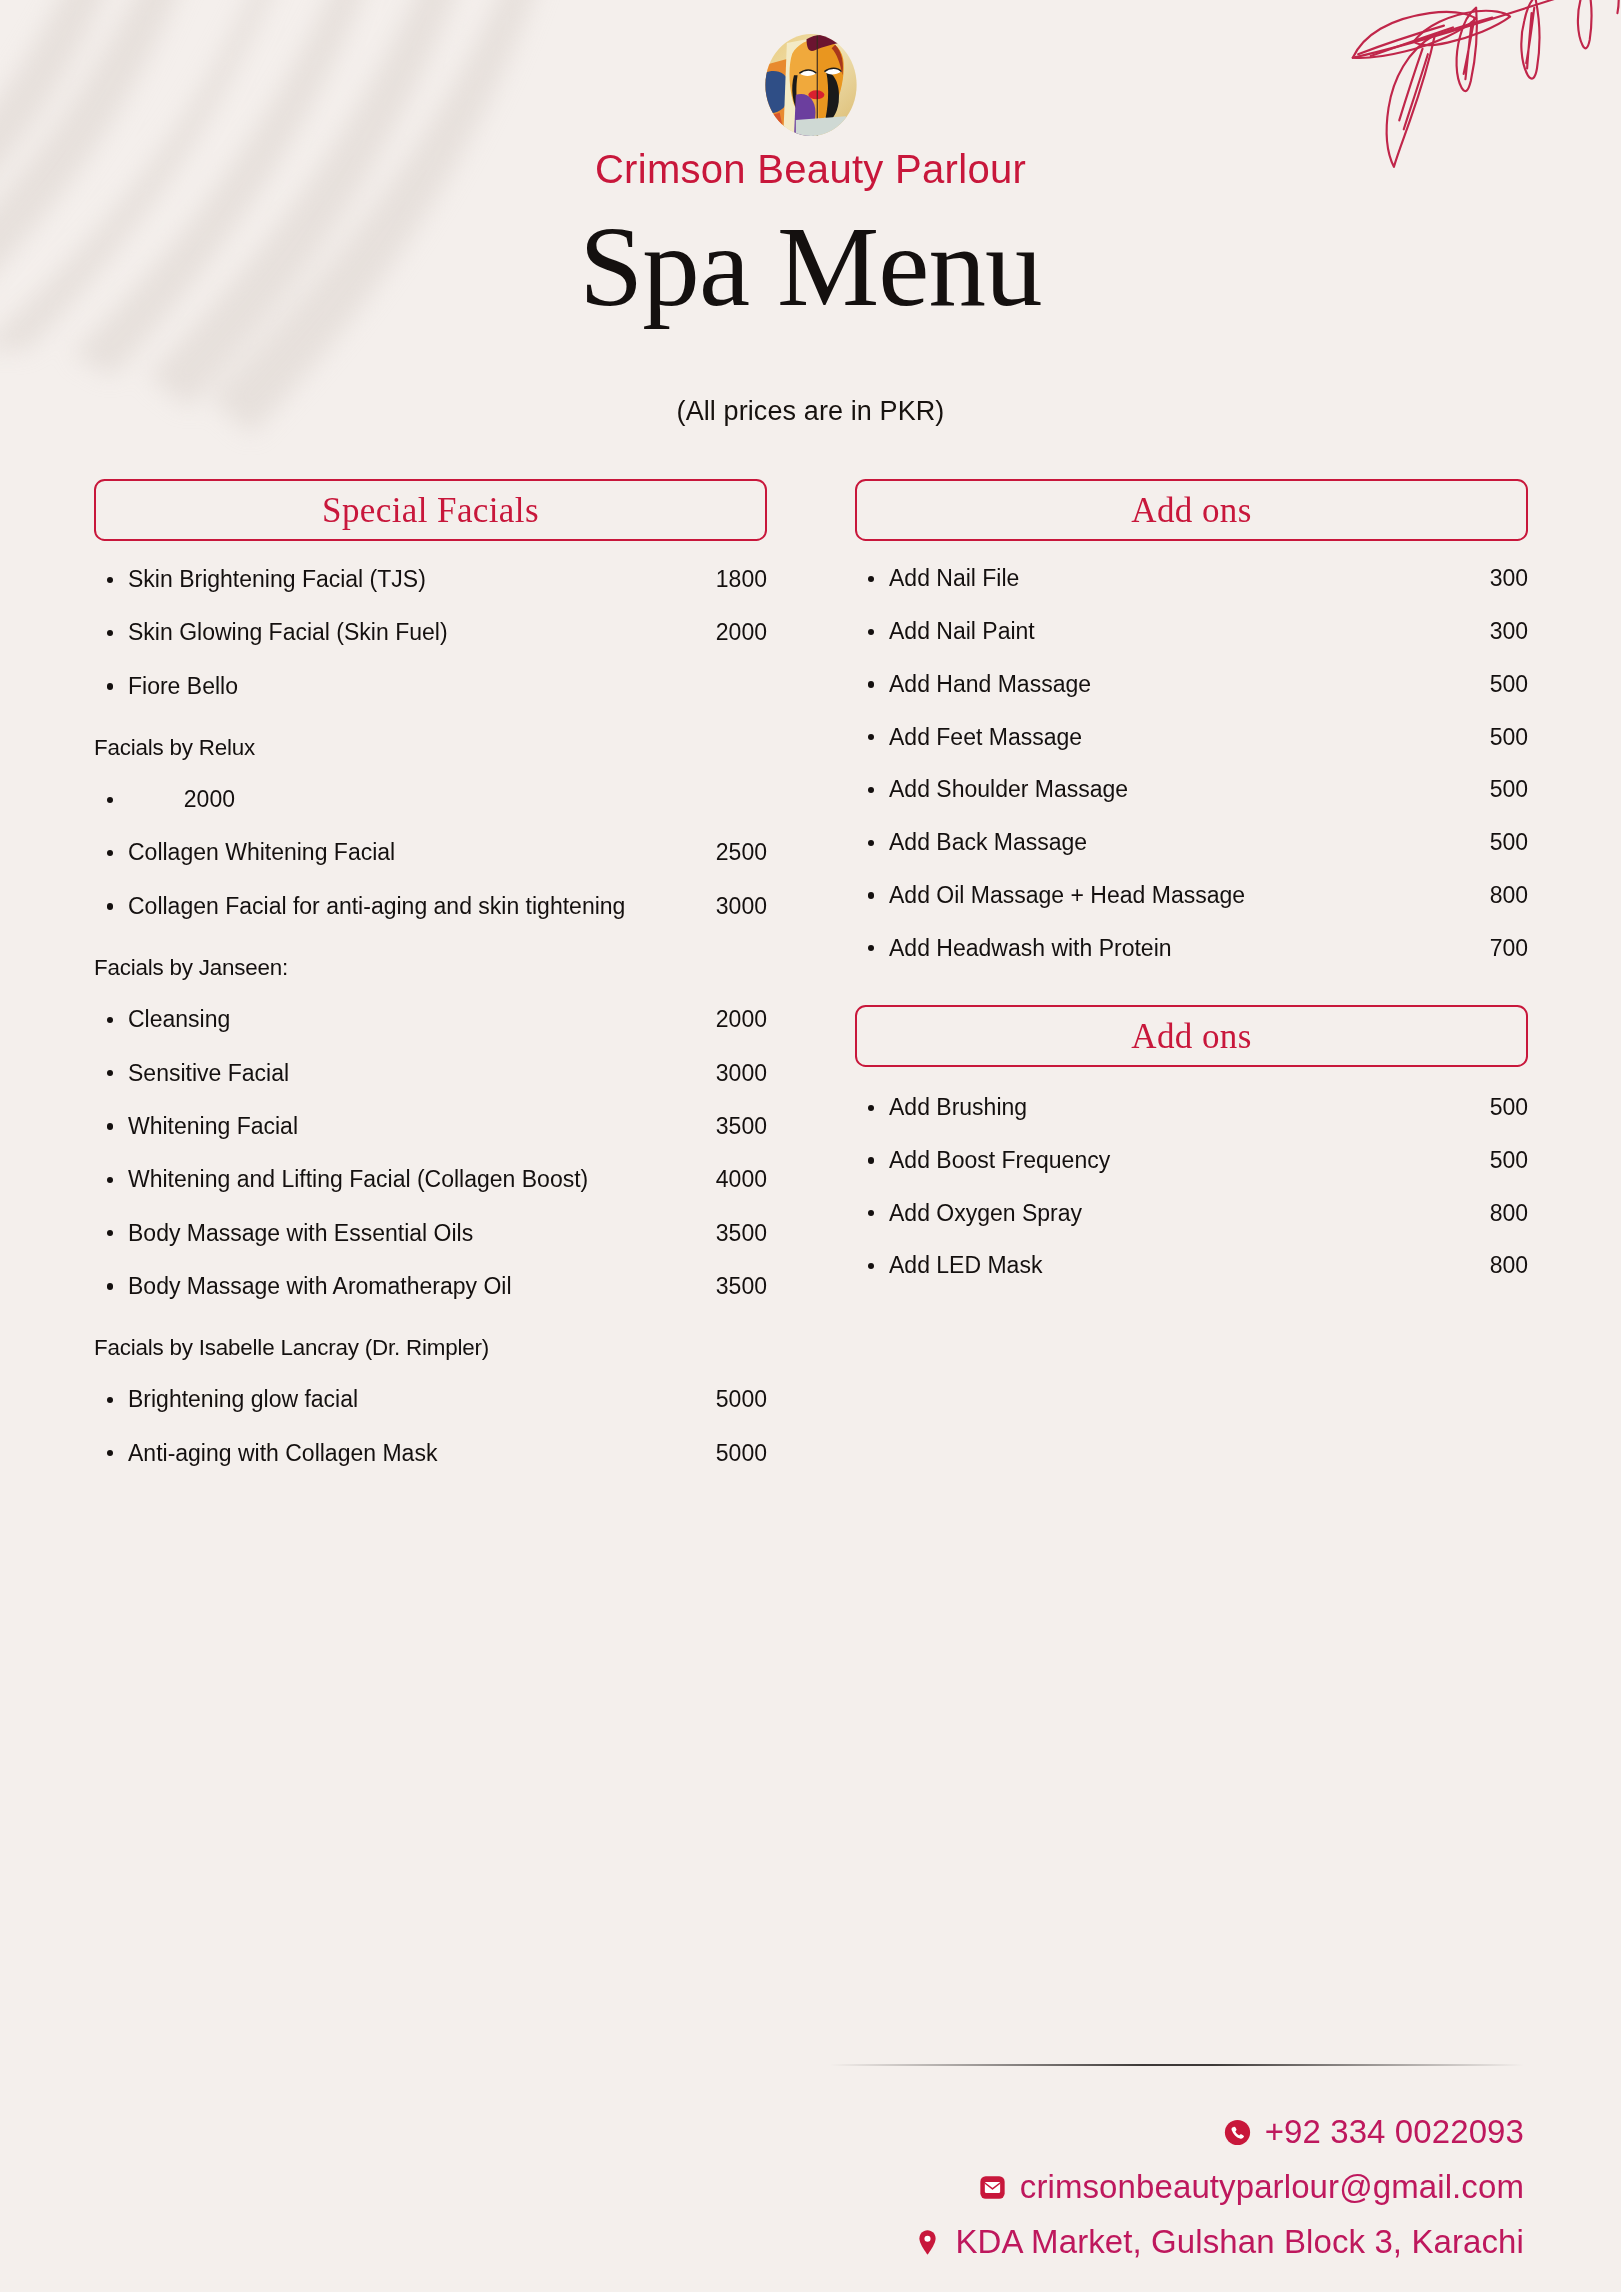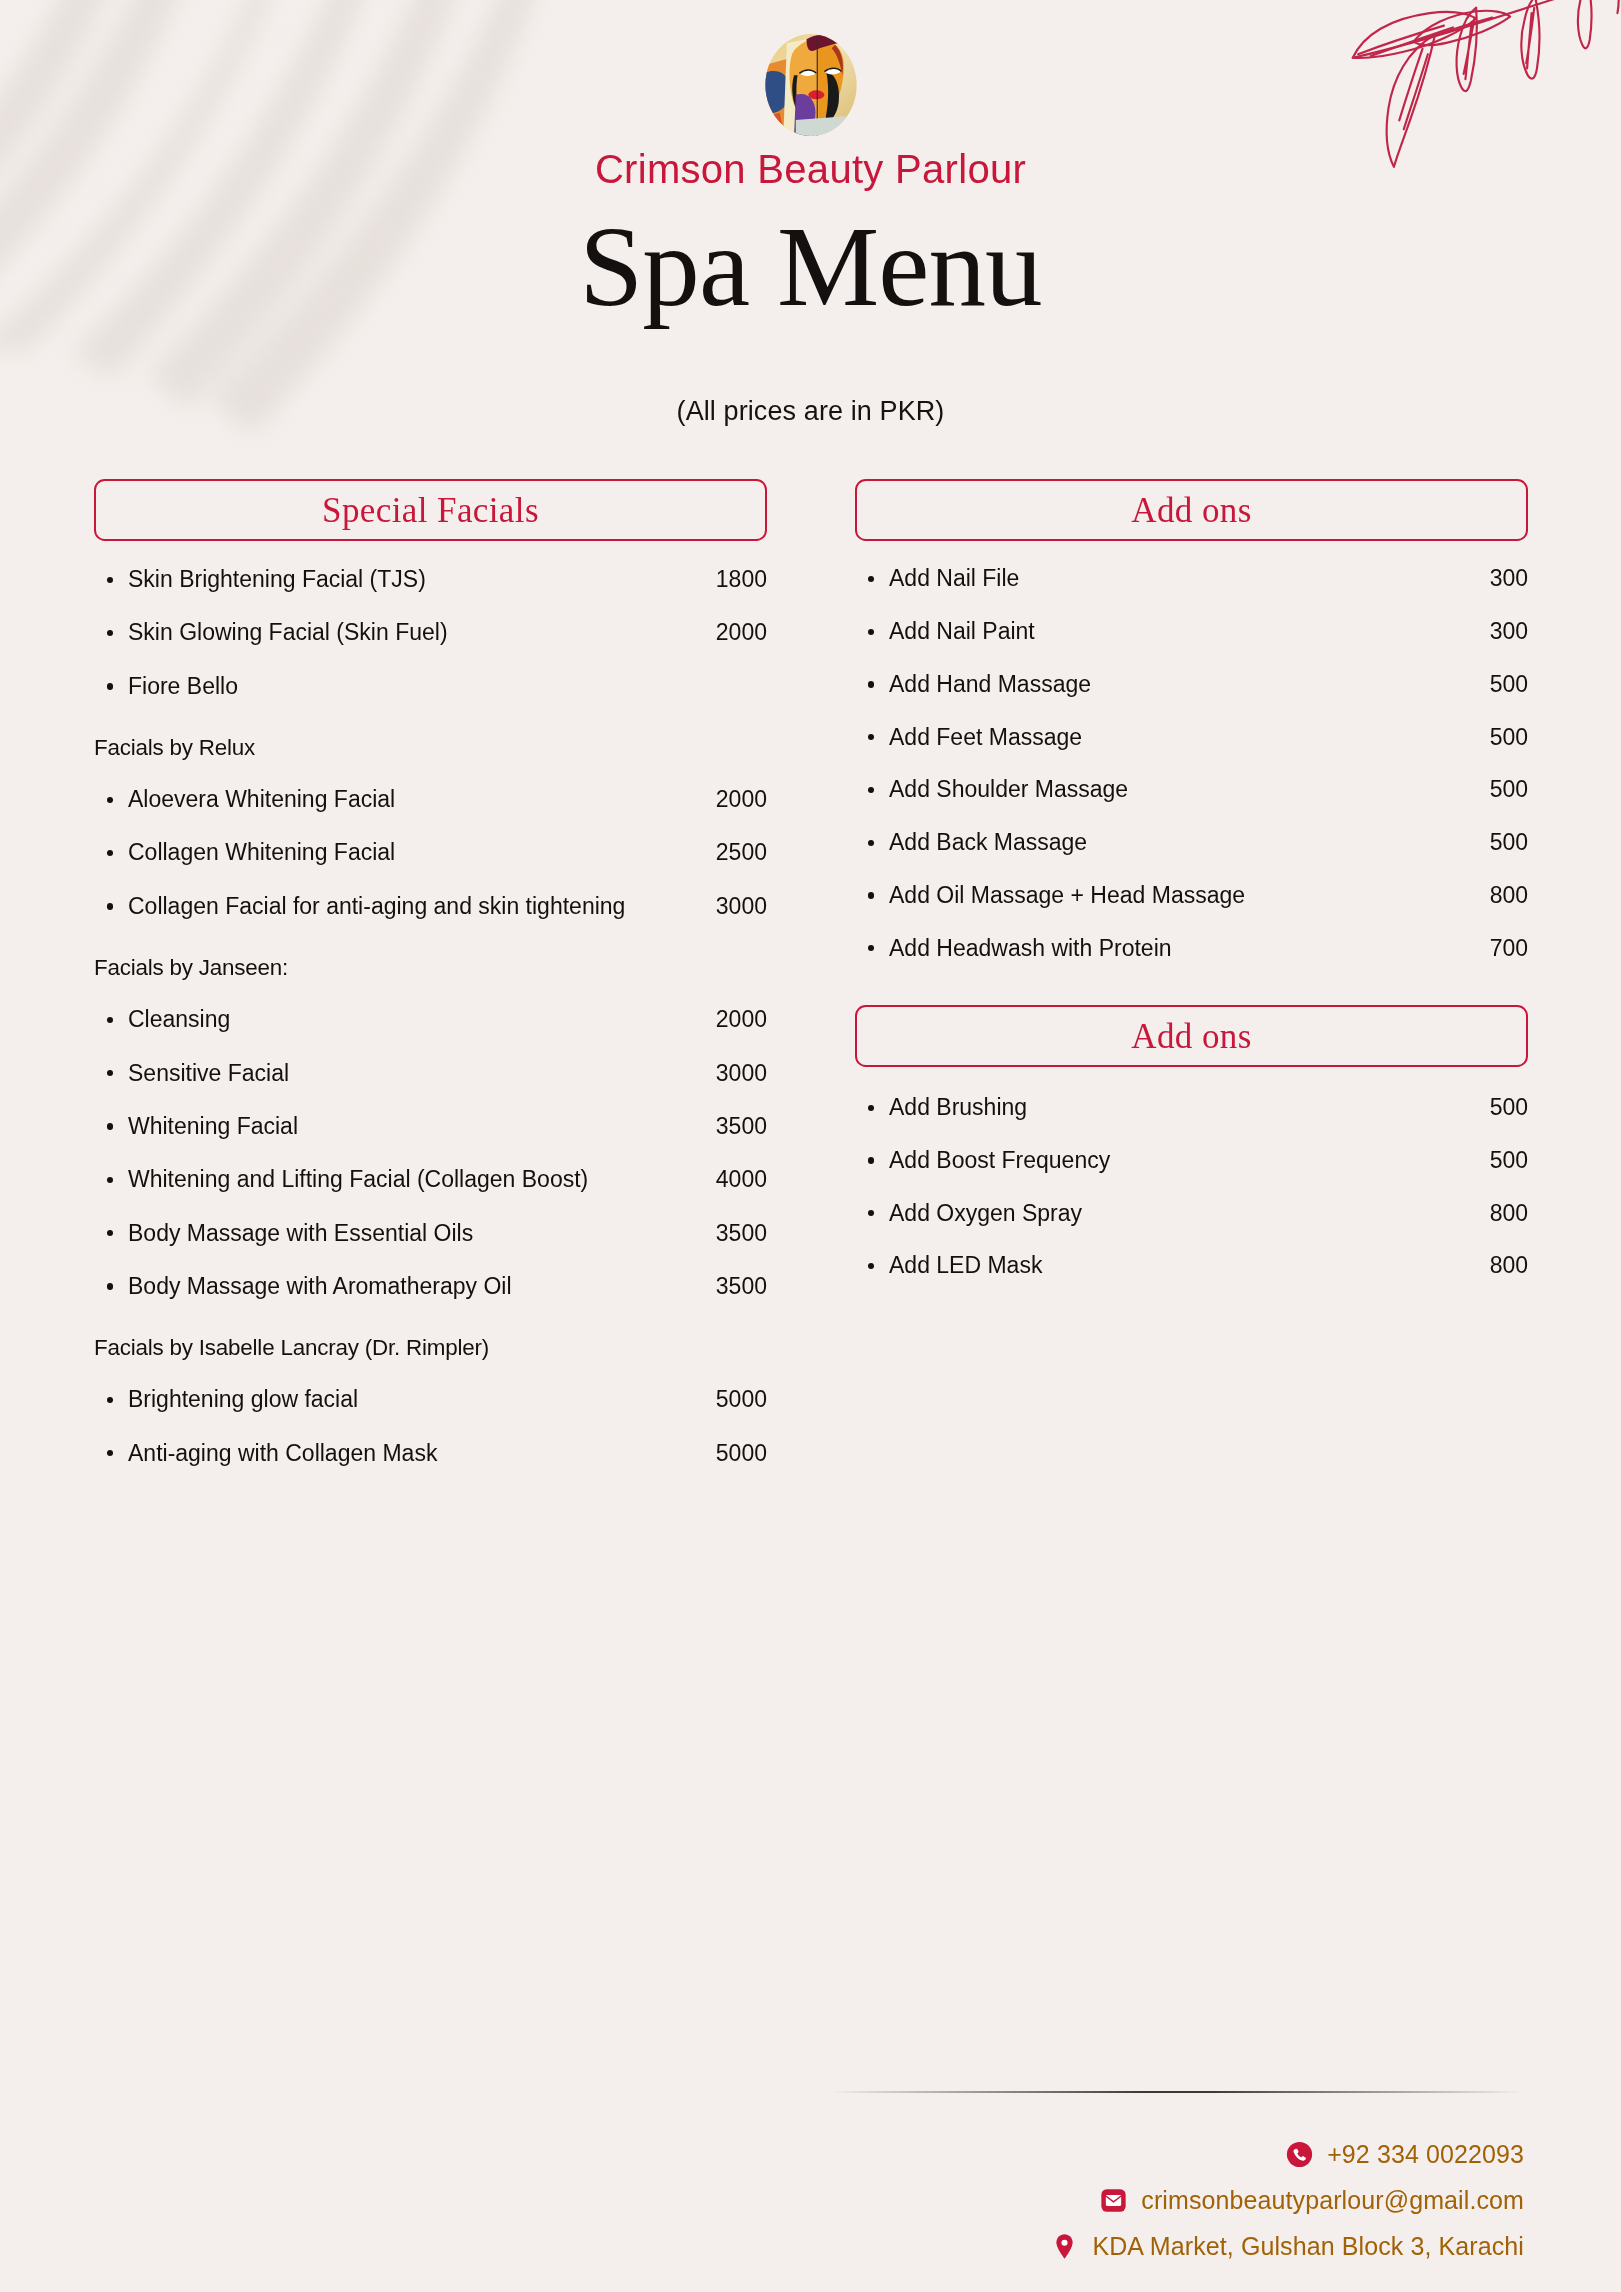--- a/index.html
+++ b/index.html
@@ -169,22 +169,22 @@
       rgba(20,16,15,.82) 45%,
       rgba(20,16,15,.82) 55%,
       rgba(20,16,15,0) 100%);
   }
   .contact-row {
     display: flex;
     align-items: center;
     justify-content: flex-end;
     gap: 14px;
     margin-bottom: 17px;
-    font-size: 25px;
-    color: #a16207;
+    font-size: 33px;
+    color: #be185d;
     letter-spacing: 0.1px;
   }
   .contact-row:last-child { margin-bottom: 0; }
   .contact-icon {
     flex: 0 0 auto;
     width: 27px;
     height: 27px;
     display: inline-flex;
     align-items: center;
     justify-content: center;
@@ -297,21 +297,20 @@
     </li>
     <li>
       <span class="item-name">Fiore Bello</span>
       <span class="item-price"></span>
     </li>
   </ul>
 
   <div class="group-heading">Facials by Relux</div>
   <ul class="price-list">
     <li>
-      <span class="item-name">Aloevera Whitening Facial</span>
       <span class="item-price">2000</span>
     </li>
     <li>
       <span class="item-name">Collagen Whitening Facial</span>
       <span class="item-price">2500</span>
     </li>
     <li>
       <span class="item-name">Collagen Facial for anti-aging and skin tightening</span>
       <span class="item-price">3000</span>
     </li>

